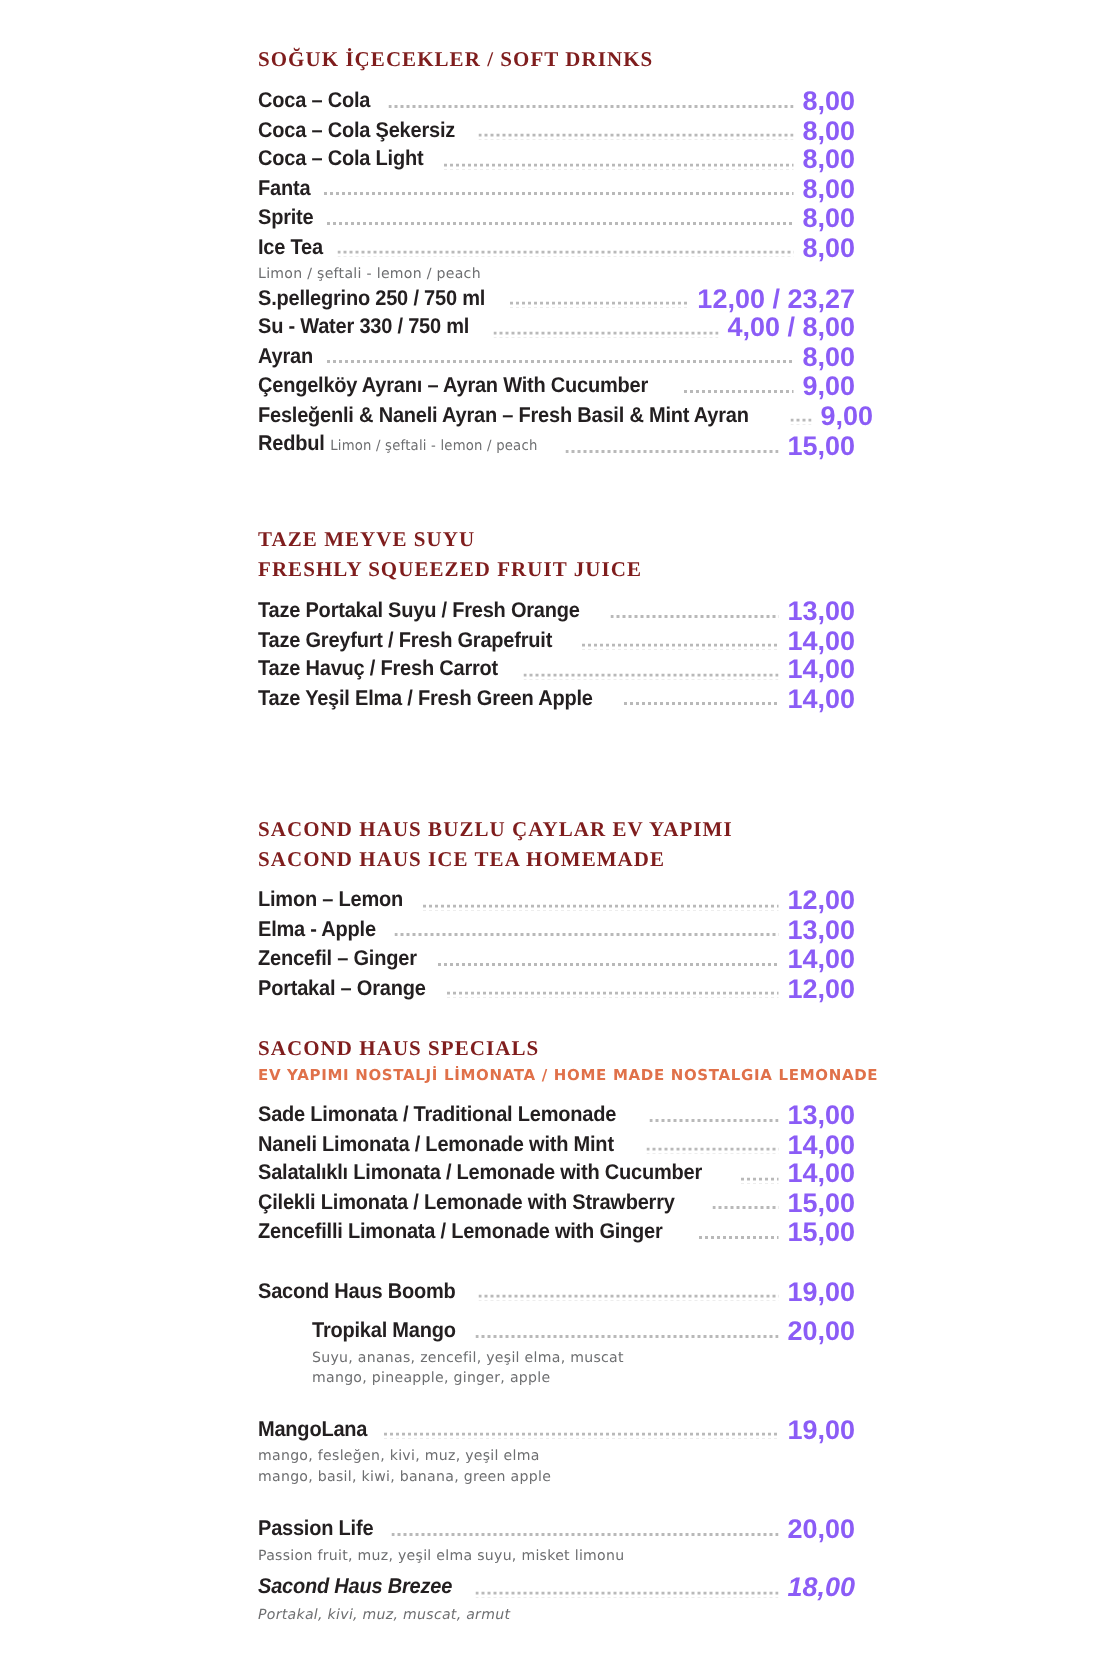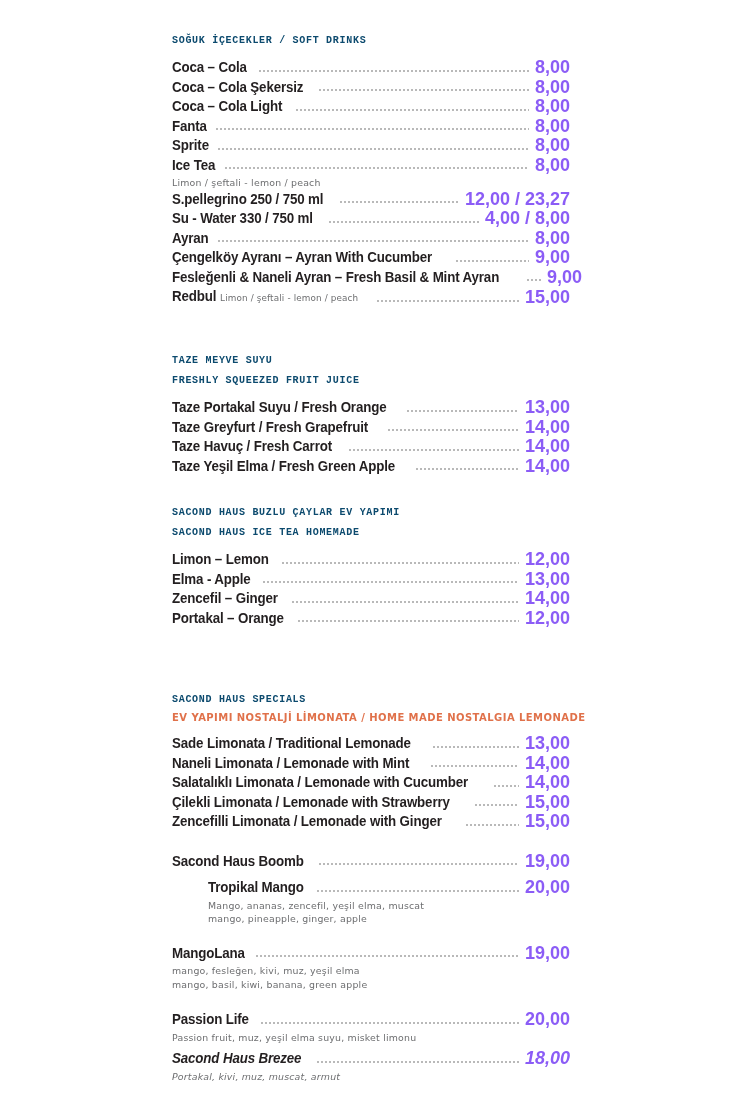--- a/index.html
+++ b/index.html
@@ -17,24 +17,24 @@
   .menu {
     position: absolute;
     left: 172px;
     top: 0;
     width: 398px;
   }
 
   
   .section { }
   .section-head {
-    color: #0c4a6e;
-    font-family: Liberation Mono, monospace;
+    color: #7f1d1d;
+    font-family: Liberation Serif, serif;
     font-weight: bold;
-    font-size: 10px;
+    font-size: 14px;
     letter-spacing: 0.7px;
     line-height: 20px;
     text-transform: uppercase;
     white-space: nowrap;
   }
   .section-sub {
     color: #e0714a;
     font-family: "DejaVu Sans", sans-serif;
     font-weight: bold;
     font-size: 10px;
@@ -220,21 +220,21 @@
         </div>
         <div>
           <div class="row">
             <div class="row-name"><span>Taze Yeşil Elma / Fresh Green Apple</span></div>
             <div class="leader"></div>
             <div class="row-price">14,00</div>
           </div>
         </div>
       </div>
     </div>
-    <div class="section" style="position: absolute; top: 503px; left: 0px; width: 398px;">
+    <div class="section" style="position: absolute; top: 544px; left: 0px; width: 398px;">
       <div class="section-head">SACOND HAUS BUZLU ÇAYLAR EV YAPIMI</div>
       <div class="section-head">SACOND HAUS ICE TEA HOMEMADE</div>
       <div class="rows" style="margin-top: 7px;">
         <div>
           <div class="row">
             <div class="row-name"><span>Limon – Lemon</span></div>
             <div class="leader"></div>
             <div class="row-price">12,00</div>
           </div>
         </div>
@@ -306,21 +306,21 @@
             <div class="leader"></div>
             <div class="row-price">19,00</div>
           </div>
         </div>
         <div style="margin-top: 7px; margin-left: 36px;">
           <div class="row">
             <div class="row-name"><span>Tropikal Mango</span></div>
             <div class="leader"></div>
             <div class="row-price">20,00</div>
           </div>
-          <div class="desc">Mango, ananas, zencefil, yeşil elma, muscat
+          <div class="desc">Suyu, ananas, zencefil, yeşil elma, muscat
 mango, pineapple, ginger, apple</div>
         </div>
         <div style="margin-top: 18px;">
           <div class="row">
             <div class="row-name"><span>MangoLana</span></div>
             <div class="leader"></div>
             <div class="row-price">19,00</div>
           </div>
           <div class="desc">mango, fesleğen, kivi, muz, yeşil elma
 mango, basil, kiwi, banana, green apple</div>

